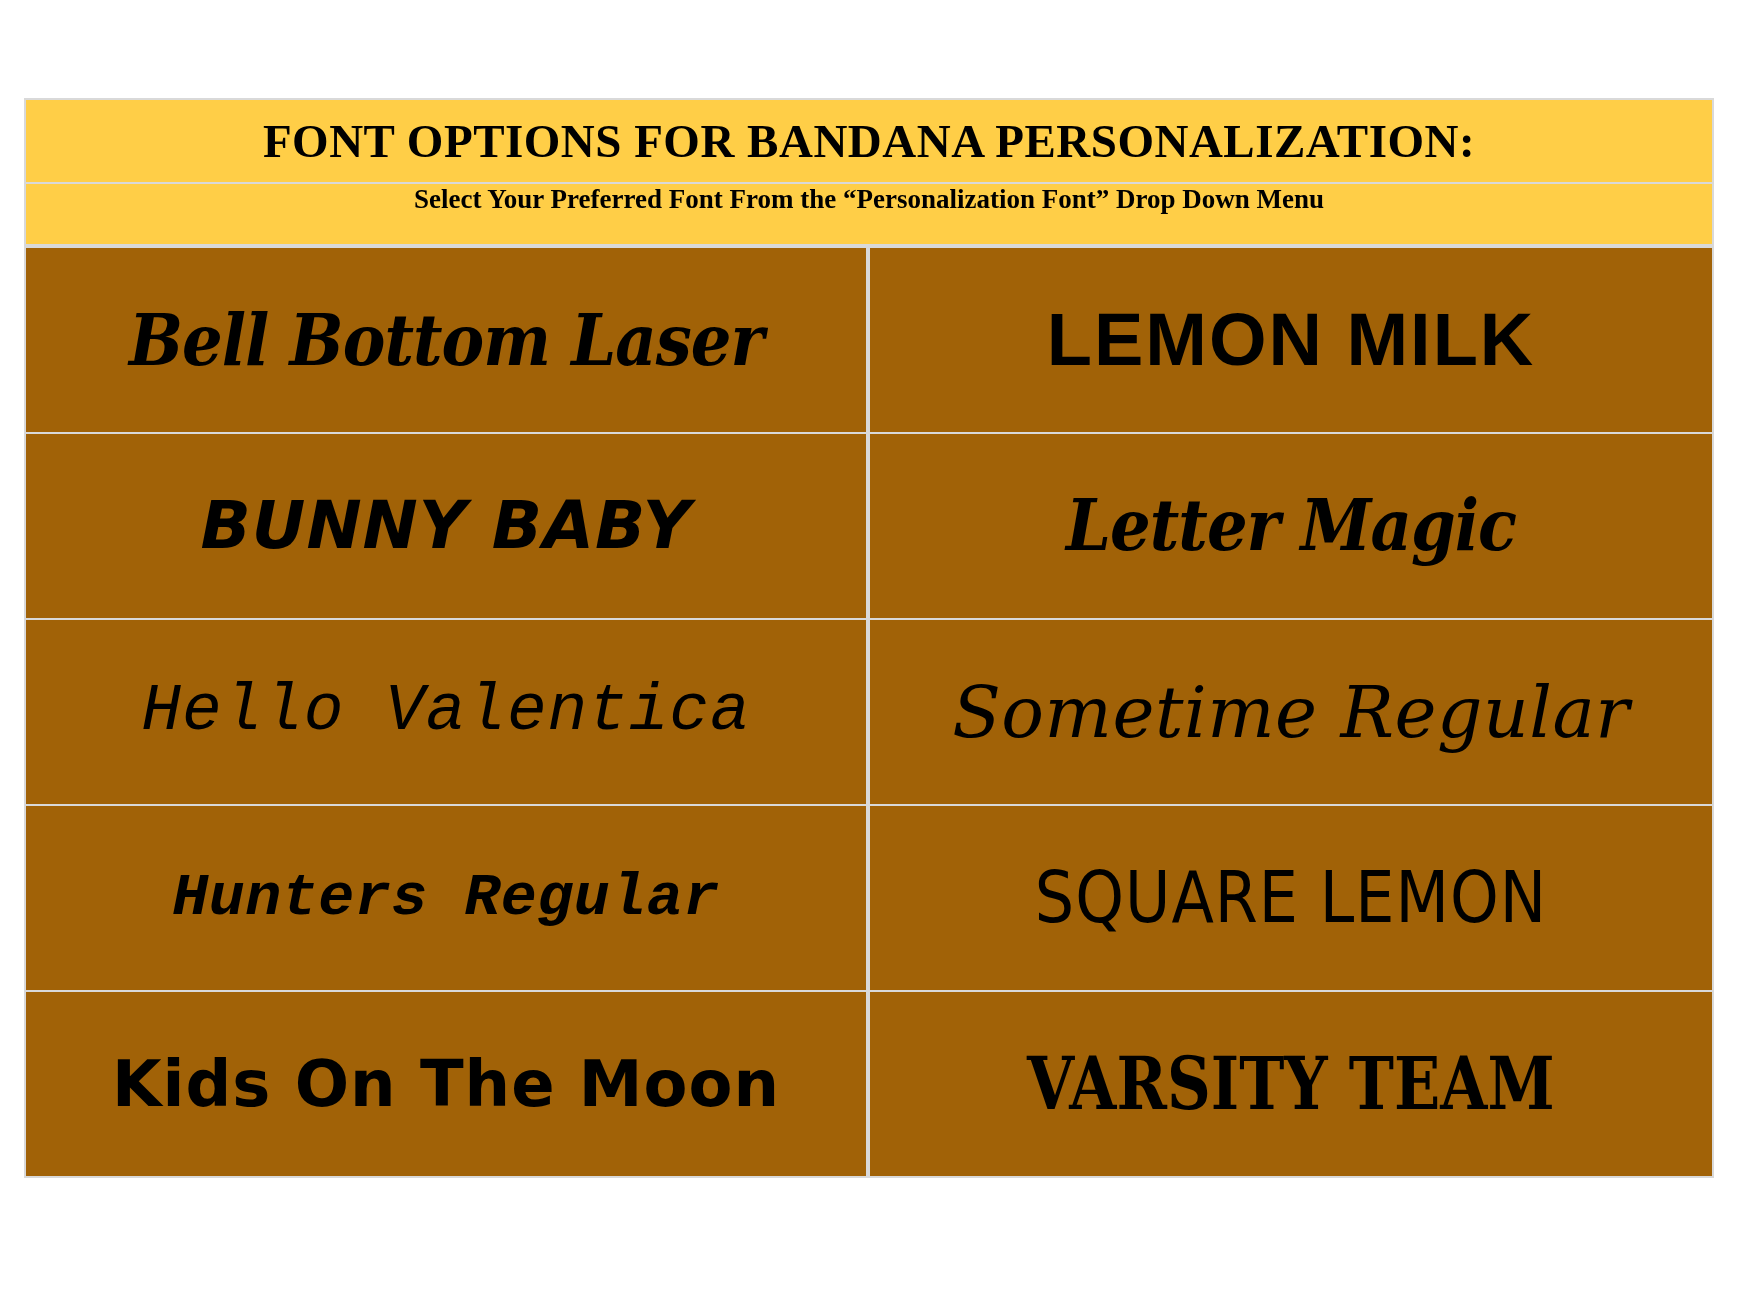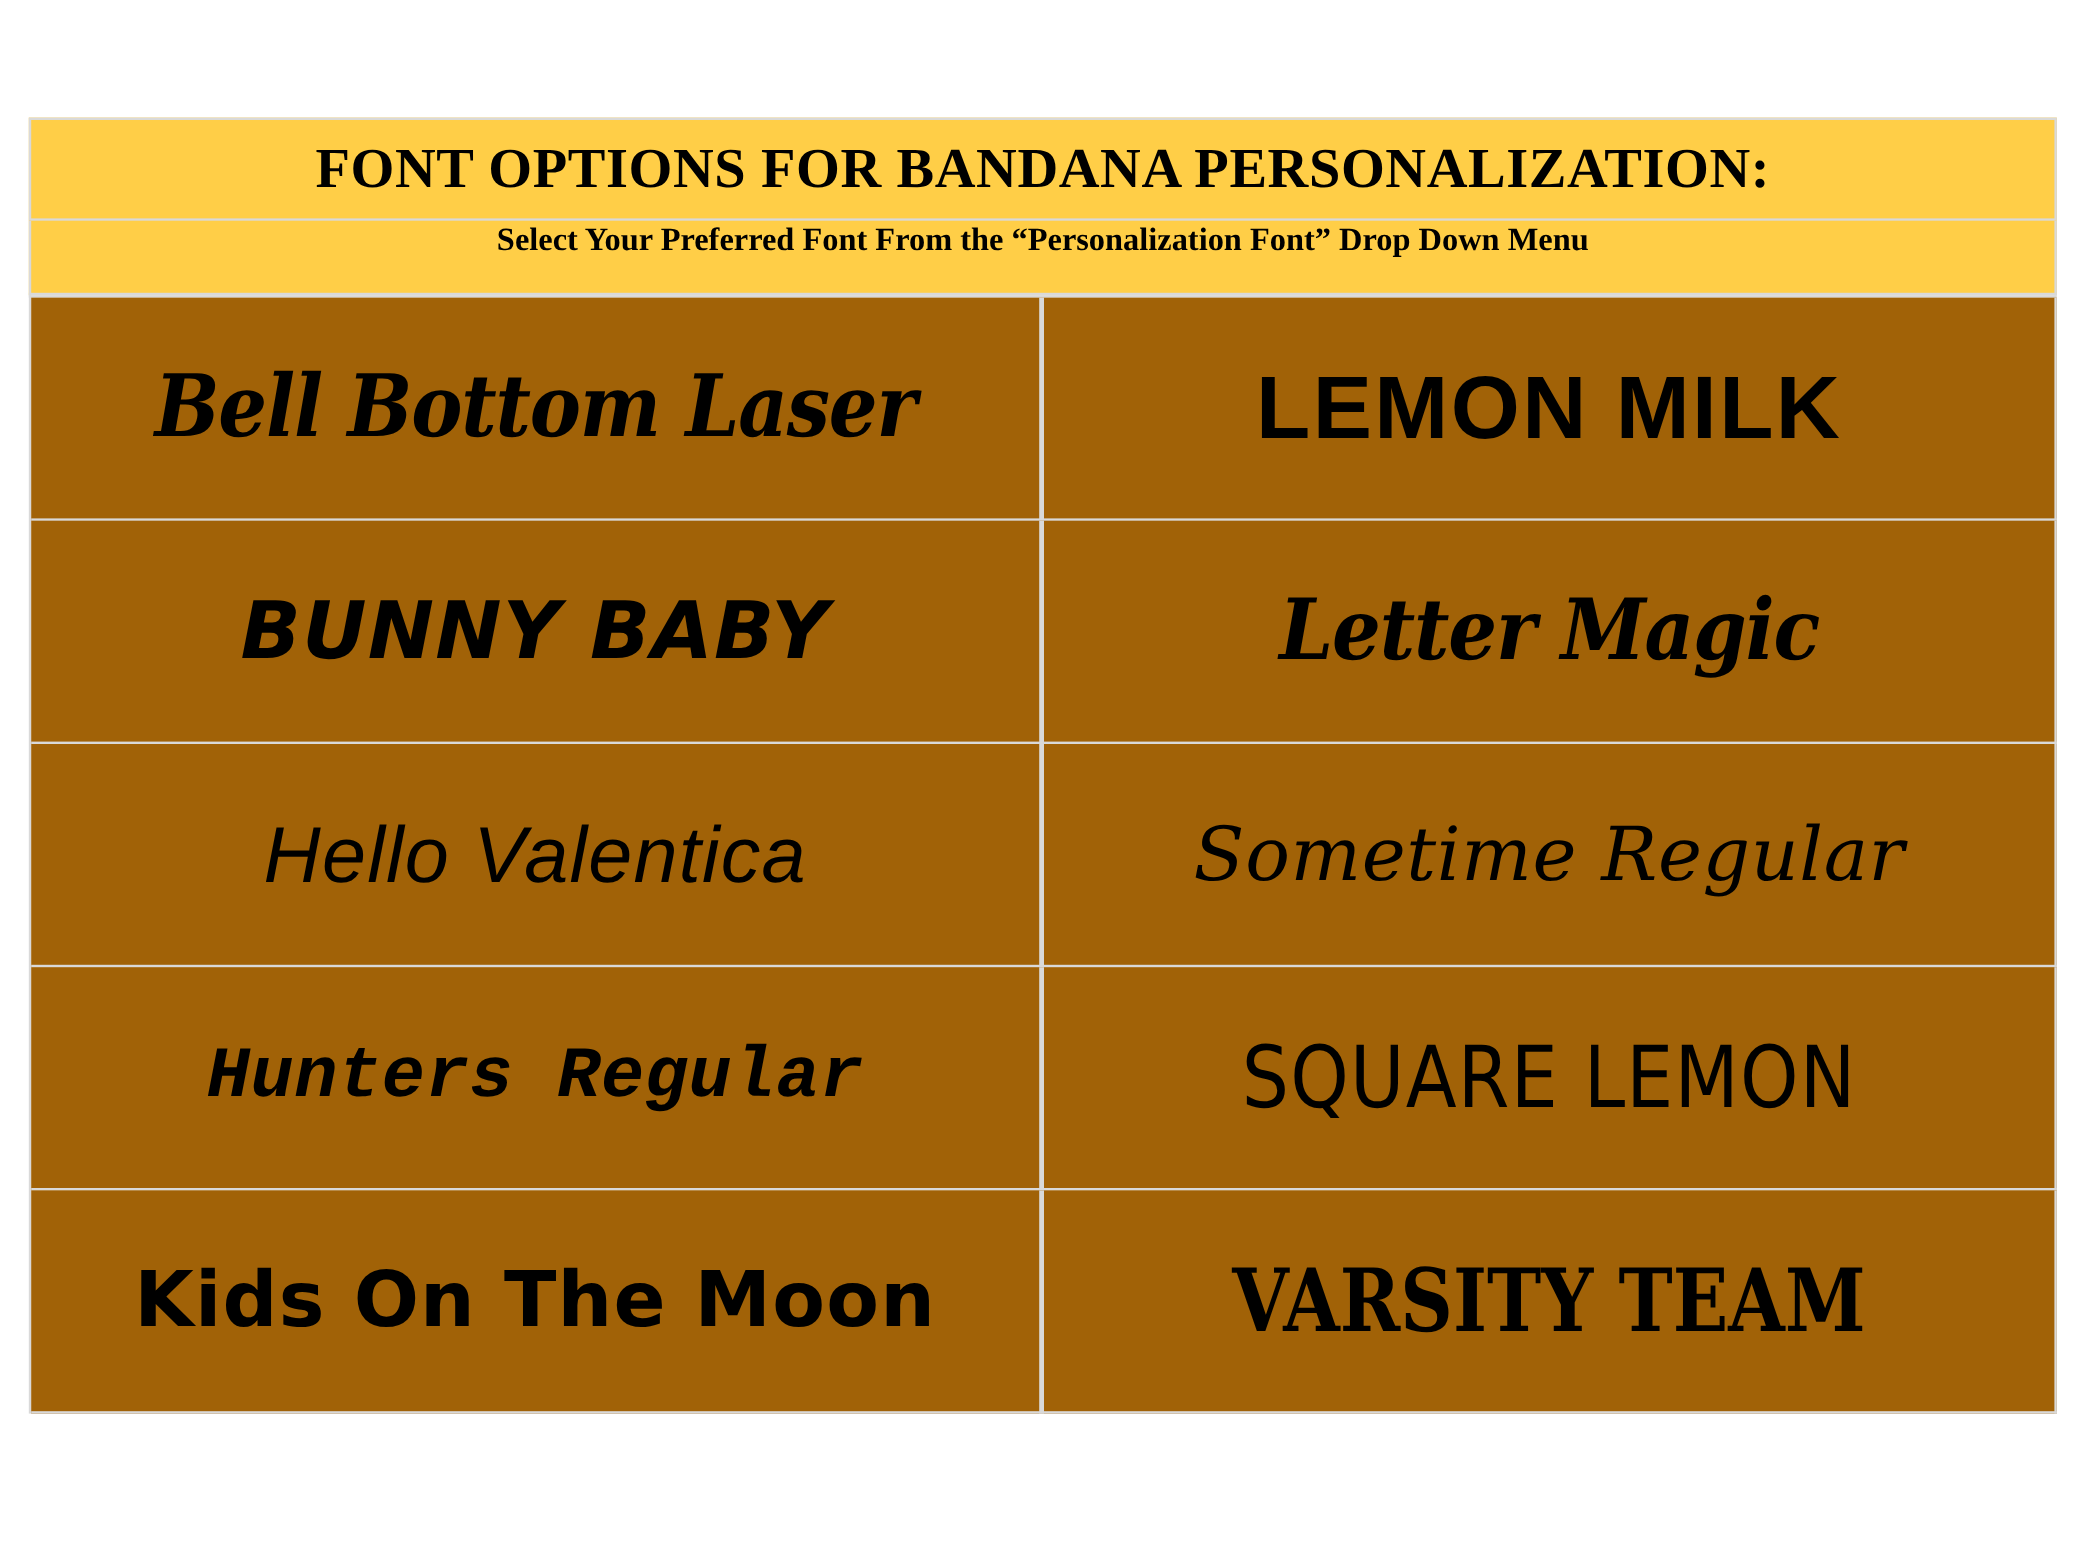--- a/index.html
+++ b/index.html
@@ -133,30 +133,30 @@
   .s-lettermagic {
     font-family: "DejaVu Serif", serif;
     font-weight: bold;
     font-size: 64px;
     font-style: italic;
     letter-spacing: -1px;
     transform: scaleY(1.1);
   }
 
   .s-hellovalentica {
-    font-family: Liberation Sans, sans-serif;
+    font-family: Liberation Mono, monospace;
     font-style: italic;
     font-size: 66px;
     letter-spacing: 1px;
   }
 
   .s-sometime {
     font-family: "DejaVu Serif", serif;
     font-style: italic;
-    font-size: 62px;
+    font-size: 71px;
     letter-spacing: 0.5px;
   }
 
   .s-hunters {
     font-family: Liberation Mono, monospace;
     font-weight: bold;
     font-style: italic;
     font-size: 60px;
     letter-spacing: 0.5px;
   }

